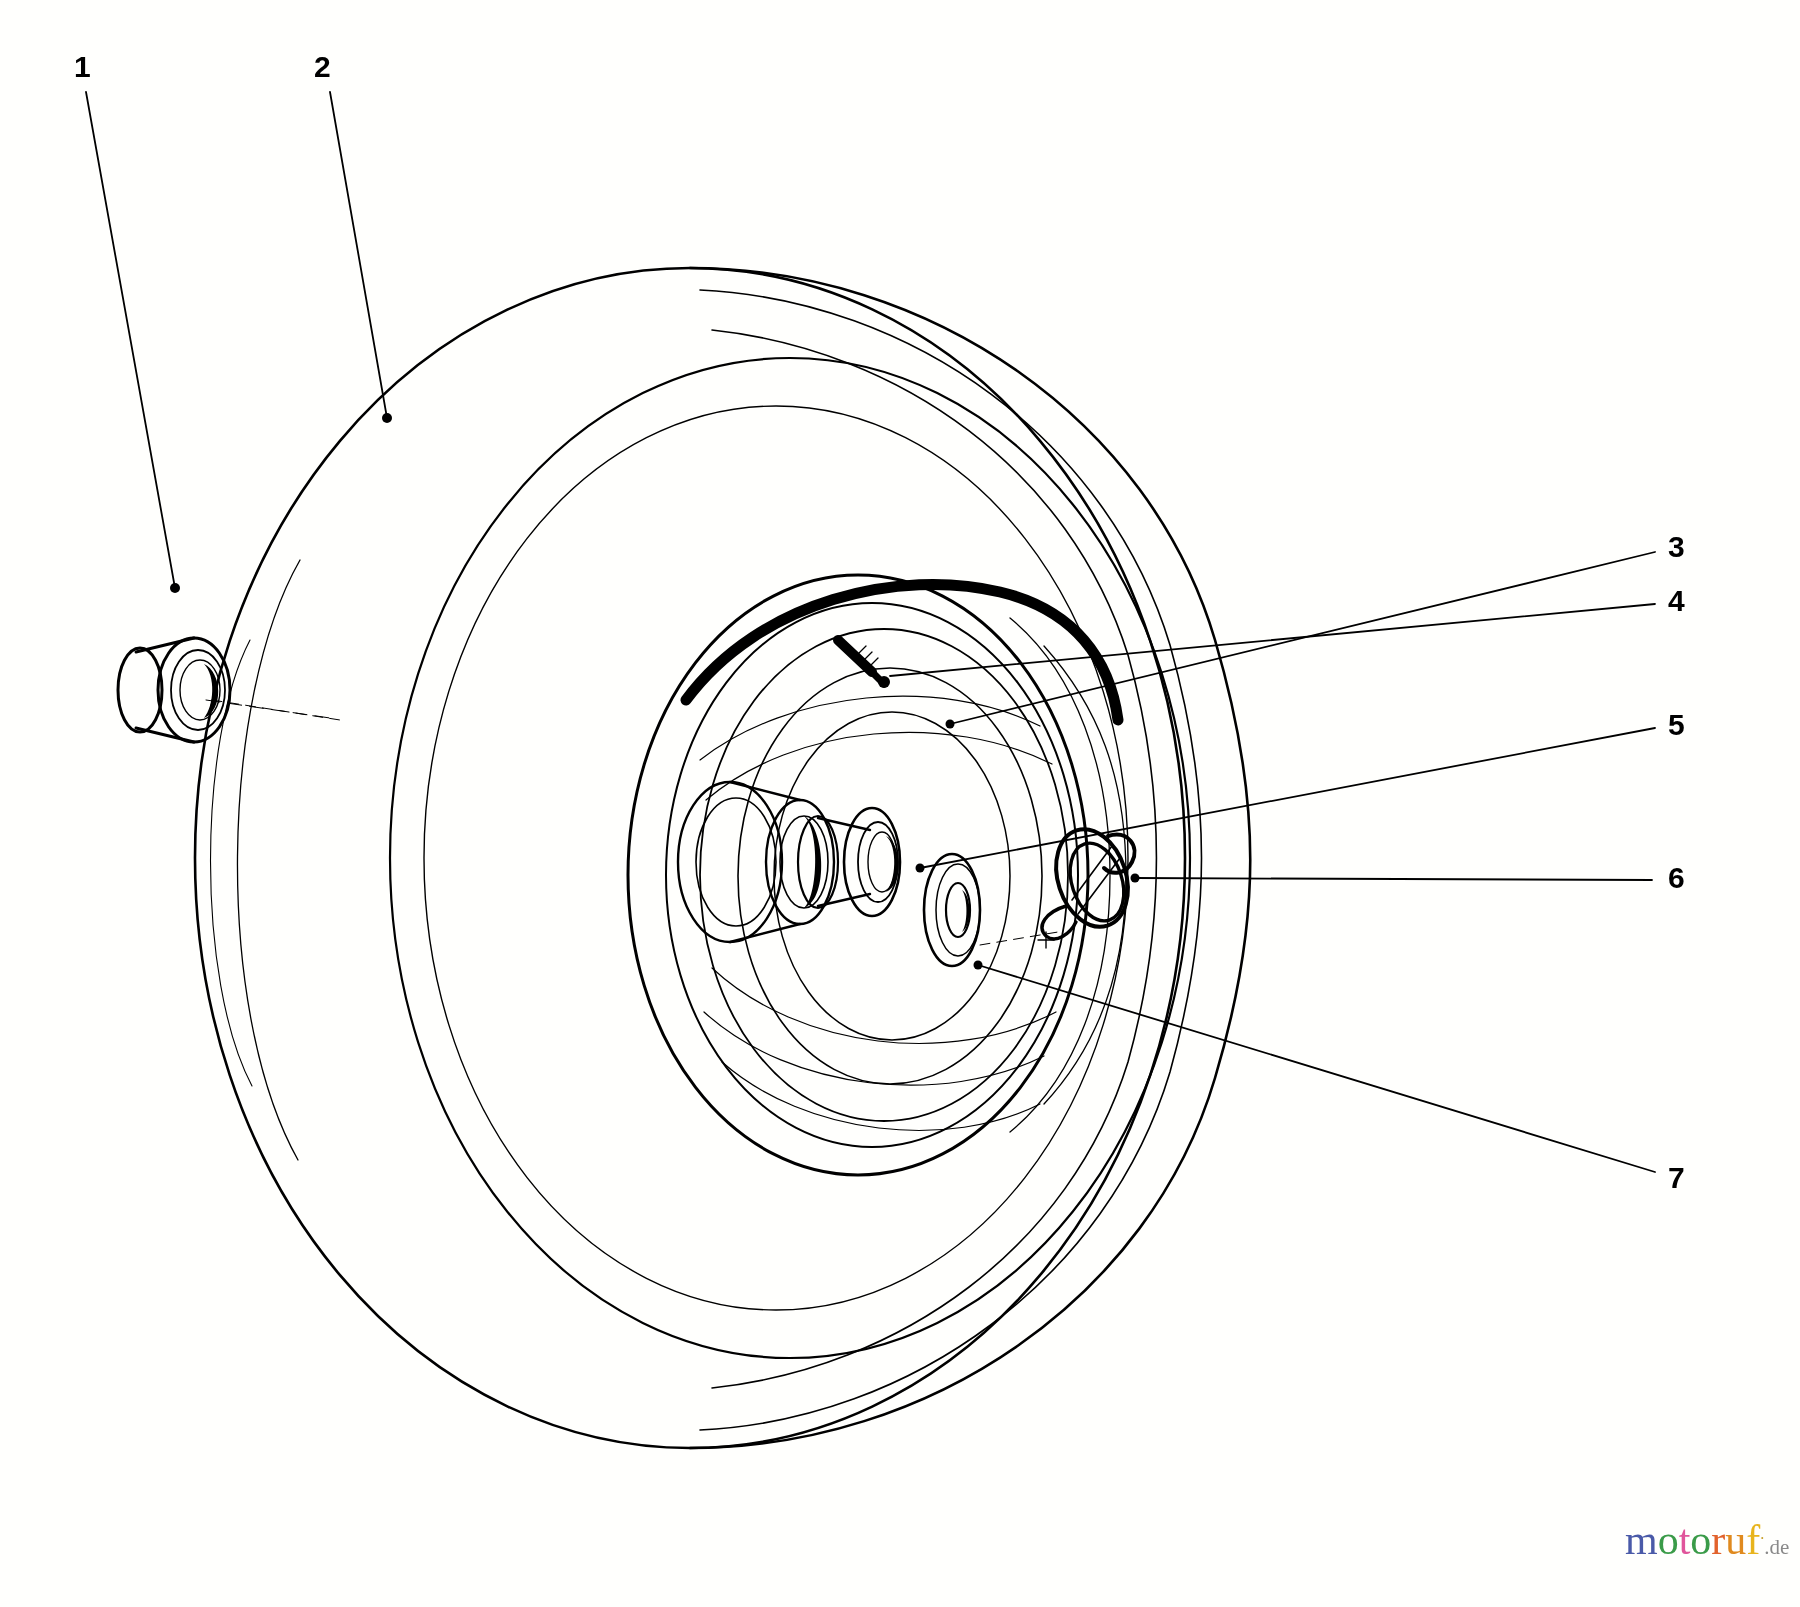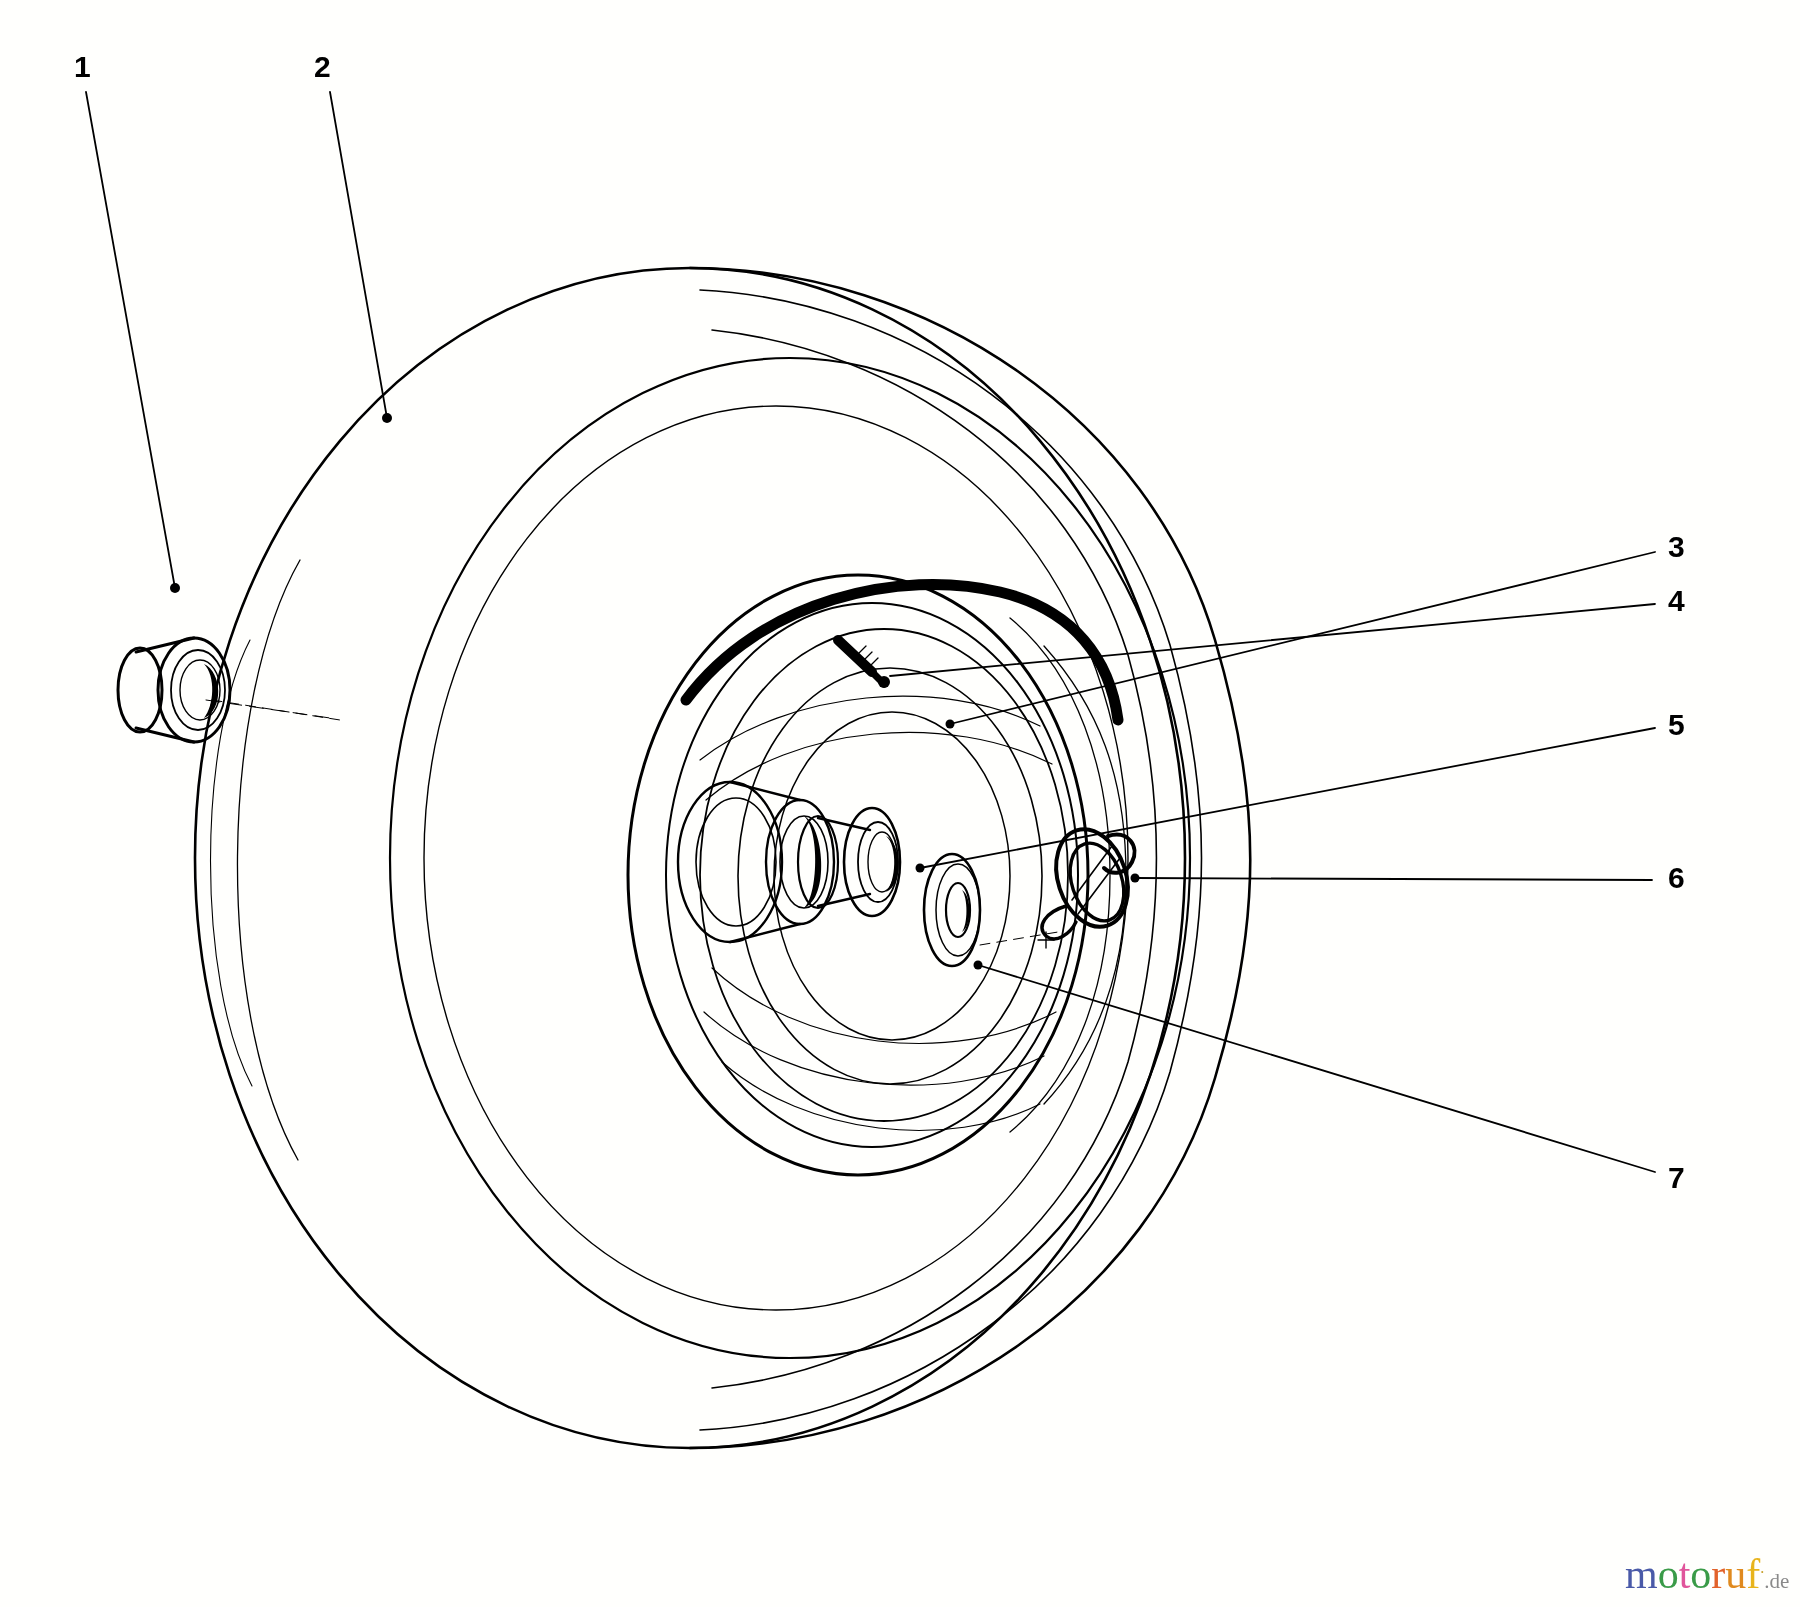--- a/index.html
+++ b/index.html
@@ -210,17 +210,17 @@
   </svg>
 
   <div class="callout" style="left:74px; top:52px;">1</div>
   <div class="callout" style="left:314px; top:52px;">2</div>
   <div class="callout" style="left:1668px; top:532px;">3</div>
   <div class="callout" style="left:1668px; top:586px;">4</div>
   <div class="callout" style="left:1668px; top:710px;">5</div>
   <div class="callout" style="left:1668px; top:863px;">6</div>
   <div class="callout" style="left:1668px; top:1163px;">7</div>
 
-  <div class="watermark" style="left:1625px; top:1553px;text-align:center;">
+  <div class="watermark" style="left:1625px; top:1519px;text-align:center;">
     <span style="color:#4a5aa8;">m</span><span style="color:#3a9b48;">o</span><span style="color:#e0559b;">t</span><span style="color:#3a9b48;">o</span><span style="color:#e2622b;">r</span><span style="color:#e08a1e;">u</span><span style="color:#e8b41c;">f</span><span class="wm-dot" style="color:#c8a02a;">.</span><span class="wm-tld" style="color:#8a8a8a;">.de</span>
   </div>
 
 </div>
 
 </body></html>

